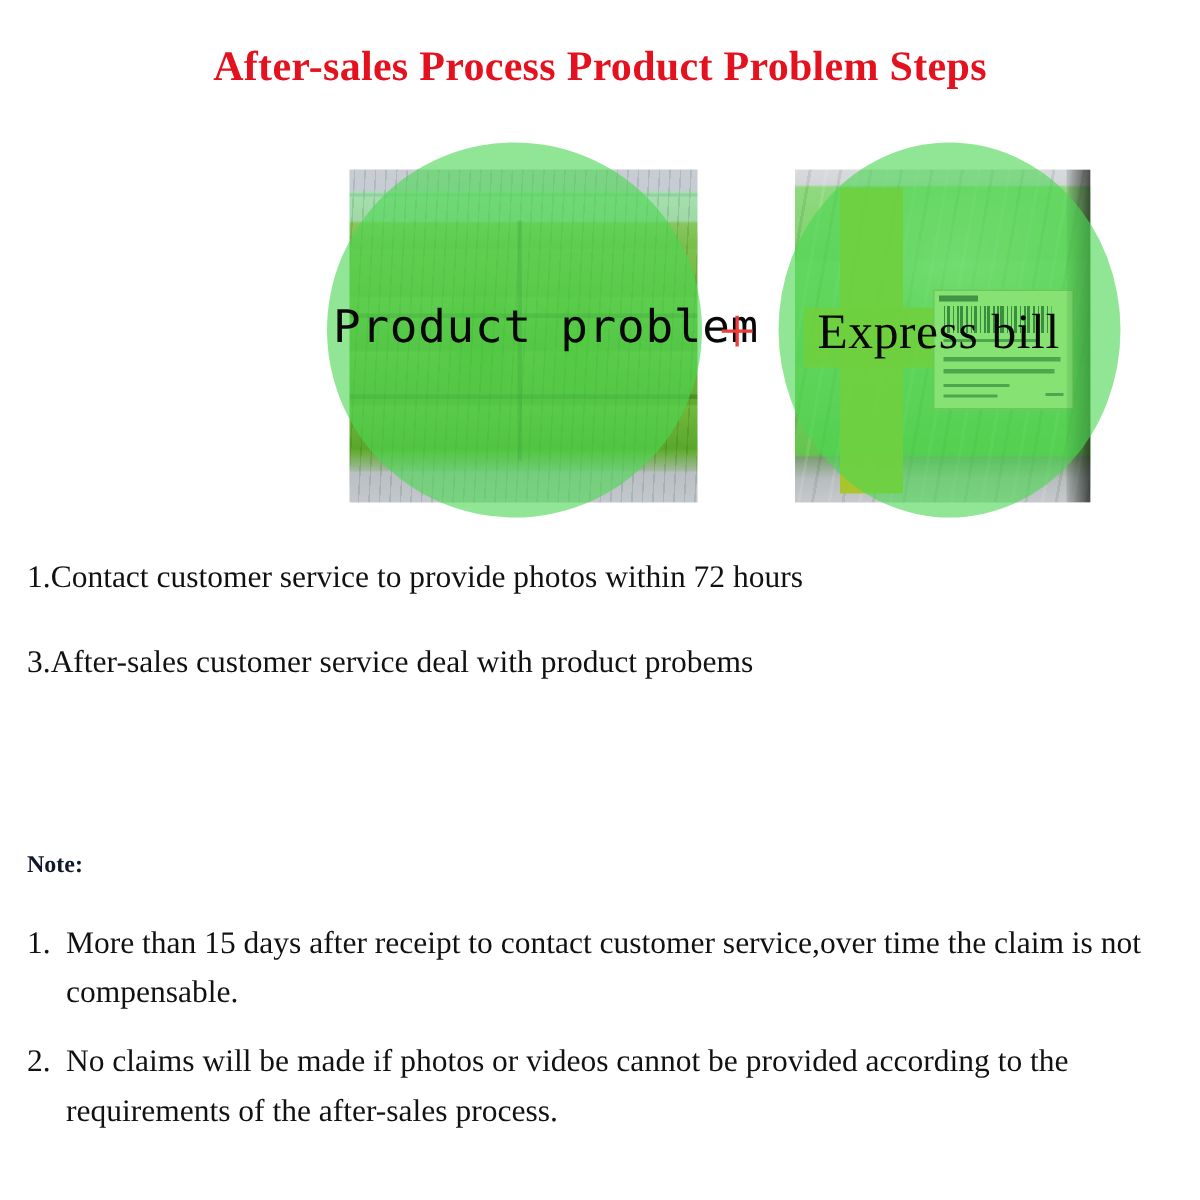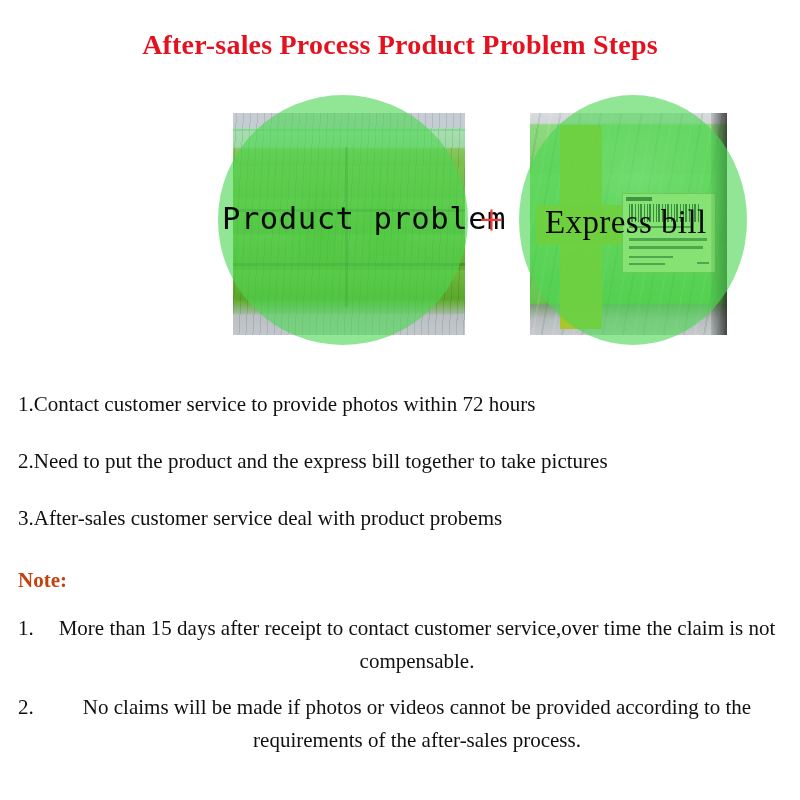--- a/index.html
+++ b/index.html
@@ -200,40 +200,40 @@
     left: 545px; top: 109px;
     font-family: "Liberation Serif", "DejaVu Serif", serif;
     font-size: 33px;
     letter-spacing: 0.4px;
   }
 
   
   .steps {
     position: absolute;
     left: 18px;
-    top: 392px;
+    top: 372px;
     width: 770px;
   }
   .step-item {
     font-family: "Liberation Serif", "DejaVu Serif", serif;
     font-size: 21px;
     color: #111111;
     margin-bottom: 32px;
     white-space: nowrap;
   }
 
   
   .note-heading {
     position: absolute;
     left: 18px;
     top: 568px;
     font-family: "Liberation Serif", "DejaVu Serif", serif;
     font-weight: bold;
-    font-size: 21px;
-    color: #c2410c;
+    font-size: 16px;
+    color: #0f172a;
   }
   .note-list {
     position: absolute;
     left: 18px;
     top: 612px;
     width: 772px;
   }
   .note-item {
     display: flex;
     align-items: flex-start;
@@ -242,21 +242,20 @@
     color: #111111;
     margin-bottom: 14px;
     line-height: 1.55;
   }
   .note-marker {
     flex: 0 0 auto;
     width: 26px;
   }
   .note-text {
     flex: 1 1 auto;
-    text-align: center;
   }
 </style>
 </head>
 <body>
 
 <div class="page-title">After-sales Process Product Problem Steps</div>
 
 <div class="example-row">
 
 
@@ -292,21 +291,20 @@
       <div class="dark-edge"></div>
     </div>
     <div class="circle-overlay"></div>
     <div class="overlay-text">Express bill</div>
   </div>
 
 </div>
 
 <div class="steps">
   <div class="step-item">1.Contact customer service to provide photos within 72 hours</div>
-  <div class="step-item">2.Need to put the product and the express bill together to take pictures</div>
   <div class="step-item">3.After-sales customer service deal with product probems</div>
 </div>
 
 <div class="note-heading">Note:</div>
 
 <div class="note-list">
   <div class="note-item">
     <span class="note-marker">1.</span>
     <span class="note-text">More than 15 days after receipt to contact customer service,over time the claim is not compensable.</span>
   </div>

